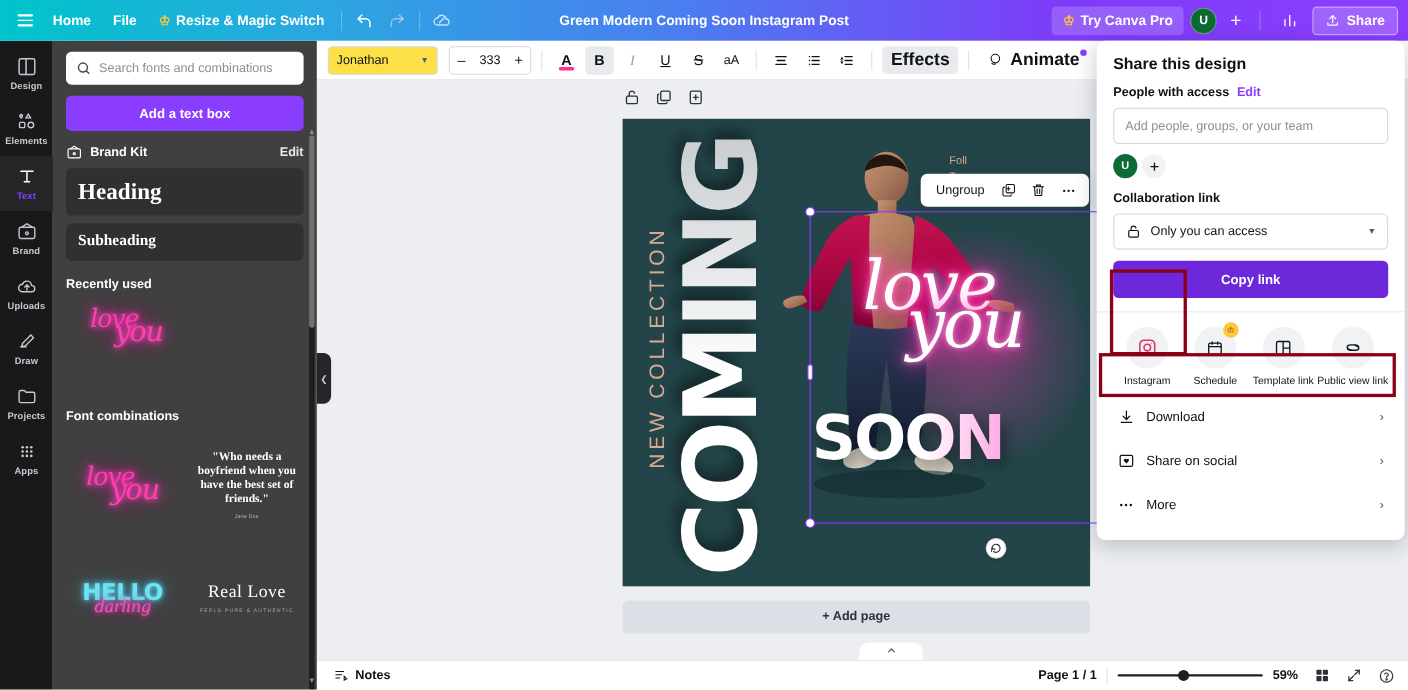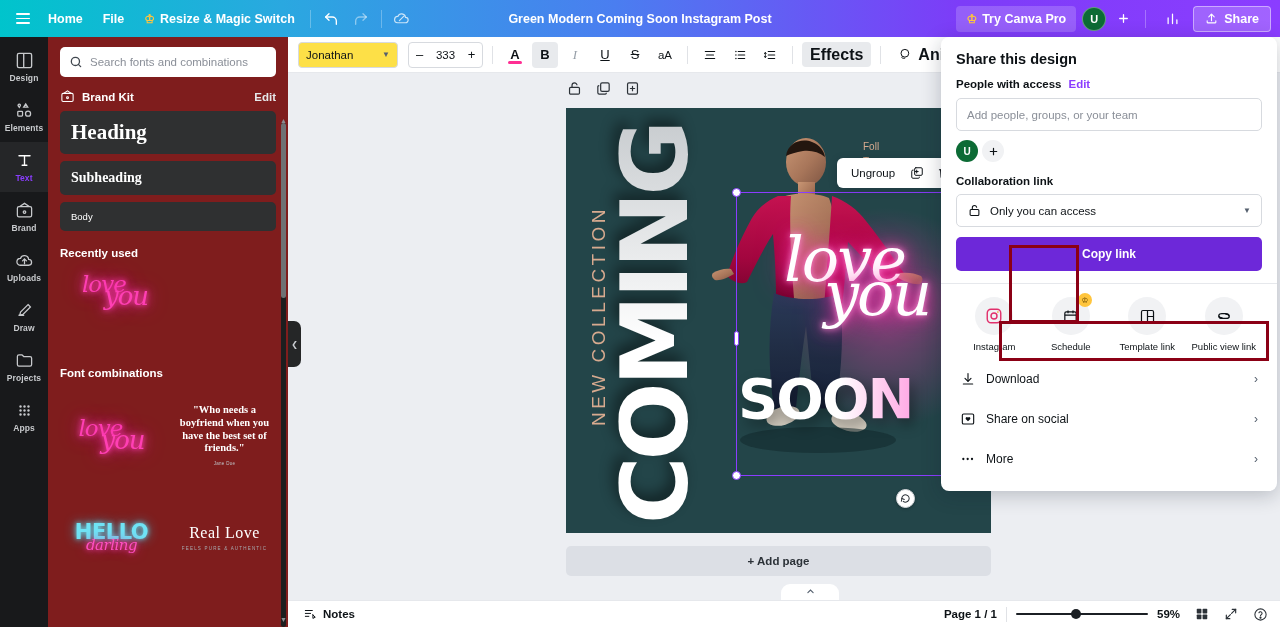--- a/index.html
+++ b/index.html
@@ -74,21 +74,21 @@
     color: #c7c9cc; cursor: pointer; position: relative;
   }
   .rail-item.active { background: #252628; }
   .rail-item.active .rail-label { color: #8b3dff; }
   .rail-label { font-size: 8.5px; font-weight: 600; letter-spacing: .1px; }
   .rail-ico { width: 19px; height: 19px; display: block; }
 
   
   .panel {
     position: absolute; top: 37px; left: 48px; width: 240px; height: 590px;
-    background: #7f1d1d; z-index: 28; overflow: hidden;
+    background: #404040; z-index: 28; overflow: hidden;
   }
   .panel-inner { padding: 10px 12px 0 12px; }
   .search-box {
     position: relative; height: 30px; background: #fff; border-radius: 5px;
     display: flex; align-items: center; padding: 0 9px; gap: 7px;
   }
   .search-box input {
     border: 0; outline: 0; flex: 1; font-size: 11.5px; color: #0d1216;
     font-family: "Liberation Sans", sans-serif; background: transparent;
   }
@@ -327,21 +327,21 @@
   .zoom-track { width: 100%; height: 1.6px; background: #1b1f24; border-radius: 2px; }
   .zoom-knob {
     position: absolute; left: 55px; width: 10px; height: 10px; border-radius: 50%;
     background: #1b1f24;
   }
   .zoom-val { font-size: 11.5px; font-weight: 600; color: #0d1216; min-width: 26px; }
   .bb-ico { width: 20px; height: 20px; display: flex; align-items: center; justify-content: center; color: #2c3238; cursor: pointer; border-radius: 4px; }
 
   
   .share-panel {
-    position: absolute; top: 37px; right: 3px; width: 336px;
+    position: absolute; top: 37px; right: 3px; width: 280px;
     background: #fff; border-radius: 8px; z-index: 60;
     box-shadow: 0 4px 20px rgba(16,24,40,.24);
     padding: 14px 15px 12px 15px;
   }
   .sp-title { font-size: 14.5px; font-weight: 700; color: #0d1216; }
   .sp-sub-row { margin-top: 11px; display: flex; align-items: baseline; gap: 7px; }
   .sp-sub { font-size: 11.5px; font-weight: 700; color: #0d1216; }
   .sp-edit { font-size: 11.5px; font-weight: 700; color: #8b3dff; cursor: pointer; }
   .sp-input {
     margin-top: 8px; height: 33px; border: 1px solid #d7dadf; border-radius: 5px;
@@ -544,39 +544,37 @@
   <div class="panel">
     <div class="panel-inner">
       <div class="search-box">
         <svg width="14" height="14" viewBox="0 0 24 24" fill="none" stroke="#40474f" stroke-width="2.2" stroke-linecap="round">
           <circle cx="11" cy="11" r="7"></circle>
             <path d="M20 20l-4-4"></path>
         </svg>
         <input placeholder="Search fonts and combinations" style="">
       </div>
 
+      <div class="add-text-btn">Add a text box</div>
 
       <div class="brandkit-row">
         <svg width="15" height="15" viewBox="0 0 24 24" fill="none" stroke="#fff" stroke-width="1.7">
           <rect x="3" y="7" width="18" height="13" rx="2"></rect>
             <path d="M6 7l6-4 6 4"></path>
             <circle cx="12" cy="14" r="1.5"></circle>
         </svg>
         <span>Brand Kit</span>
         <span class="edit-link">Edit</span>
       </div>
 
       <div class="font-tile">
         <div class="ft-heading">Heading</div>
       </div>
       <div class="font-tile">
         <div class="ft-sub">Subheading</div>
-      </div>
-      <div class="font-tile">
-        <div class="ft-body">Body</div>
       </div>
 
       <div class="sect-title">Recently used</div>
       <div class="recent-grid">
         <div style="position:absolute;left:22px;top:6px;cursor:pointer;">
           <div class="neon-love" style="font-size:23px;">love</div>
           <div class="neon-love" style="font-size:26px;margin-left:22px;margin-top:-8px;">you</div>
         </div>
       </div>
 

